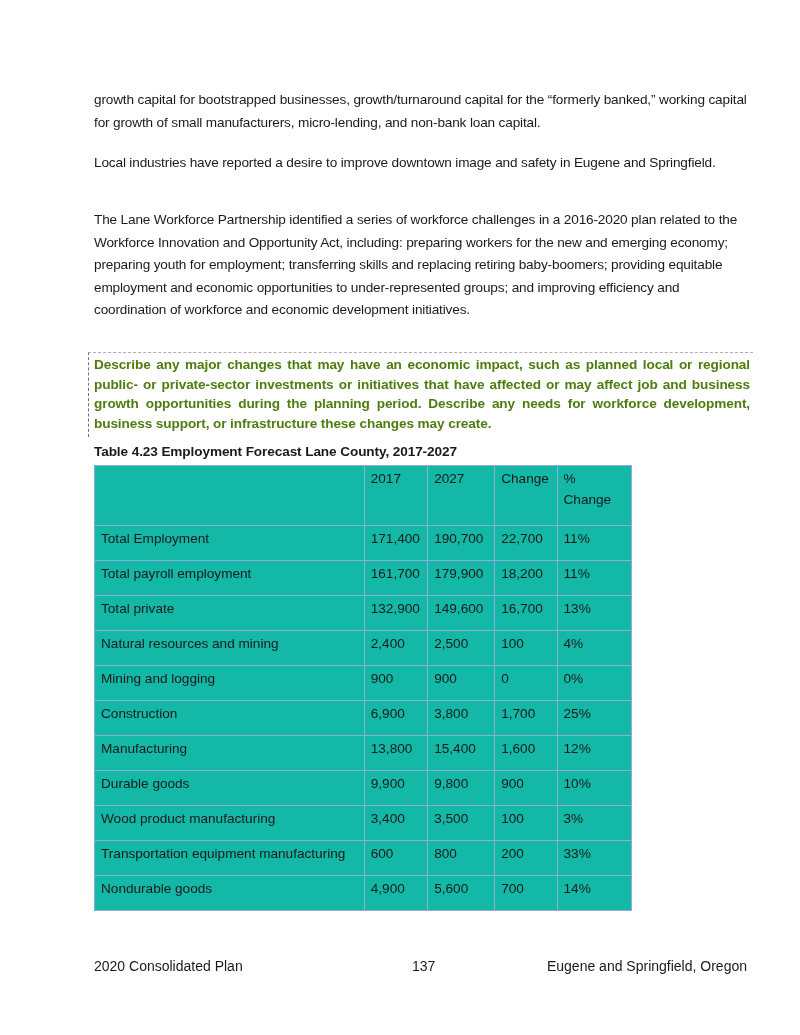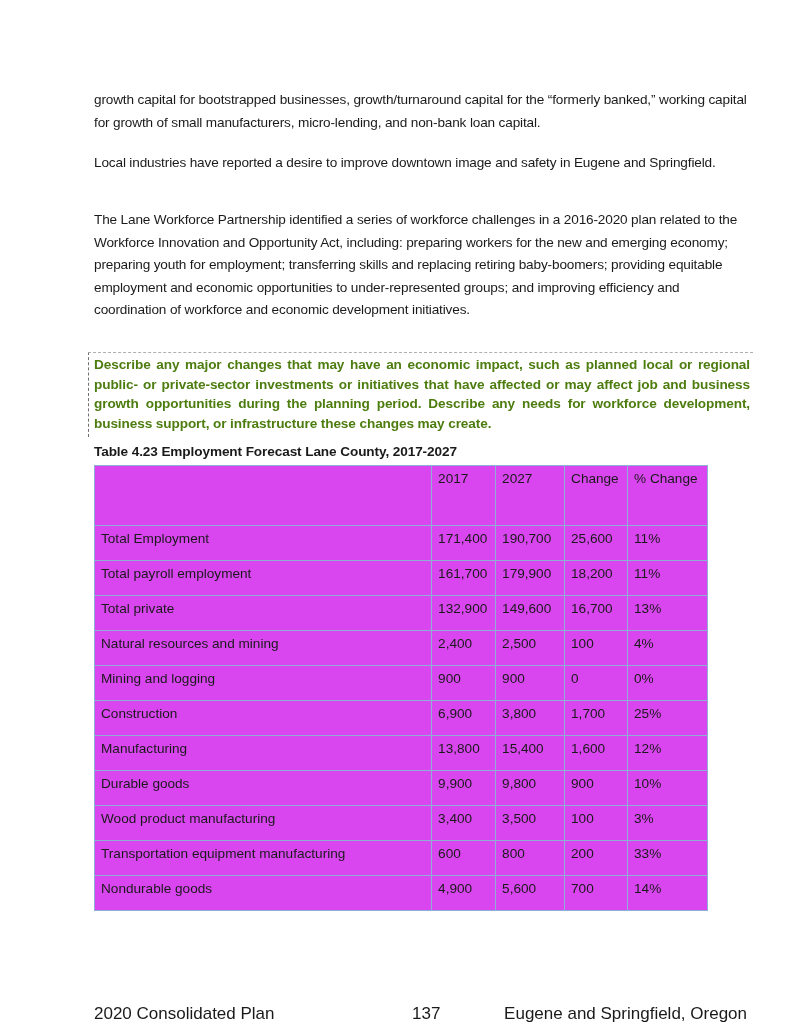--- a/index.html
+++ b/index.html
@@ -13,34 +13,34 @@
     position: absolute; left: 88px; top: 352px; width: 664px; height: 84px;
     border-top: 1px dashed #b0b0b0; border-left: 1px dashed #707070;
   }
   .prompt-text {
     position: absolute; left: 94px; top: 355px; width: 656px;
     font-size: 13.6px; line-height: 19.5px; font-weight: bold; color: #4d7c0f;
     text-align: justify; margin: 0; letter-spacing: -0.1px;
   }
   .table-title { position: absolute; left: 94px; top: 444px; font-size: 13.6px; font-weight: bold; margin: 0; letter-spacing: -0.1px; }
   table.forecast {
-    position: absolute; left: 94px; top: 465px; width: 614px;
-    border-collapse: collapse; background: #d946ef; font-size: 13.6px;
+    position: absolute; left: 94px; top: 465px; width: 538px;
+    border-collapse: collapse; background: #14b8a6; font-size: 13.6px;
   }
   table.forecast td {
     border: 1px solid #8eaed8; padding: 0 6px; vertical-align: top;
     height: 35px; line-height: 21px; padding-top: 2px; box-sizing: border-box;
   }
   table.forecast tr.header td { height: 60px; }
   table.forecast td.label { width: 338px; }
   table.forecast td.c2017 { width: 64px; }
   table.forecast td.c2027 { width: 69px; }
   table.forecast td.cchg { width: 63px; }
   table.forecast td.cpct { width: 80px; margin-left: 11px; }
-  .footer { position: absolute; top: 1004px; font-size: 17px; margin: 0; }
+  .footer { position: absolute; top: 958px; font-size: 14px; margin: 0; }
   #footer-left { left: 94px; }
   #footer-center { left: 412px; }
   #footer-right { right: 53px; }
 </style>
 </head>
 <body>
 
 <div class="page">
   <p class="para" id="p2">Local industries have reported a desire to improve downtown image and safety in Eugene and Springfield.</p>
   <p class="para" id="p1">growth capital for bootstrapped businesses, growth/turnaround capital for the “formerly banked,” working capital for growth of small manufacturers, micro-lending, and non-bank loan capital.</p>
@@ -57,21 +57,21 @@
           <td class="label"></td>
           <td class="c2017">2017</td>
           <td class="c2027">2027</td>
           <td class="cchg">Change</td>
           <td class="cpct">% Change</td>
         </tr>
         <tr>
           <td class="label">Total Employment</td>
           <td class="c2017">171,400</td>
           <td class="c2027">190,700</td>
-          <td class="cchg">25,600</td>
+          <td class="cchg">22,700</td>
           <td class="cpct">11%</td>
         </tr>
         <tr>
           <td class="label">Total payroll employment</td>
           <td class="c2017">161,700</td>
           <td class="c2027">179,900</td>
           <td class="cchg">18,200</td>
           <td class="cpct">11%</td>
         </tr>
         <tr>

